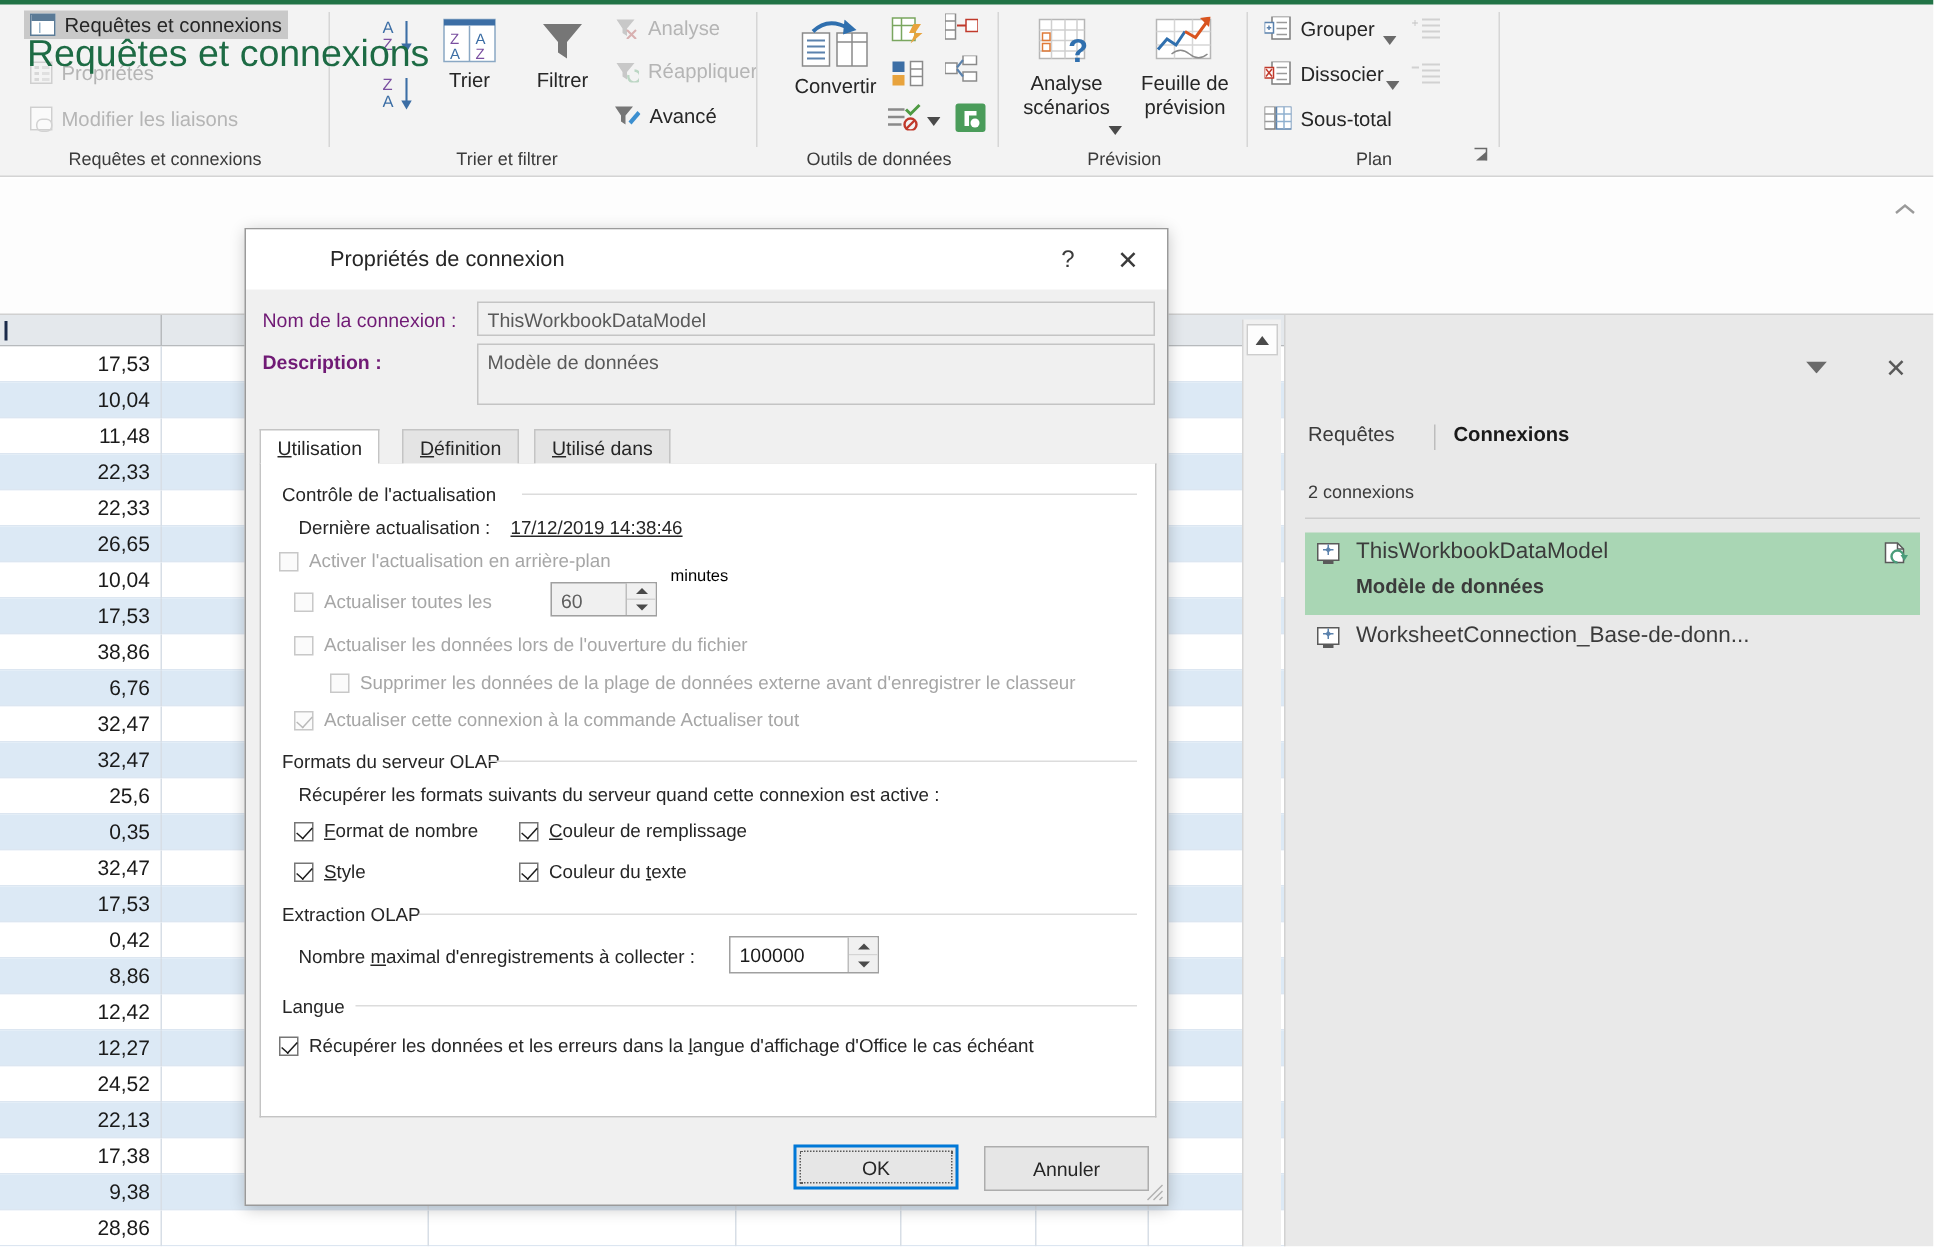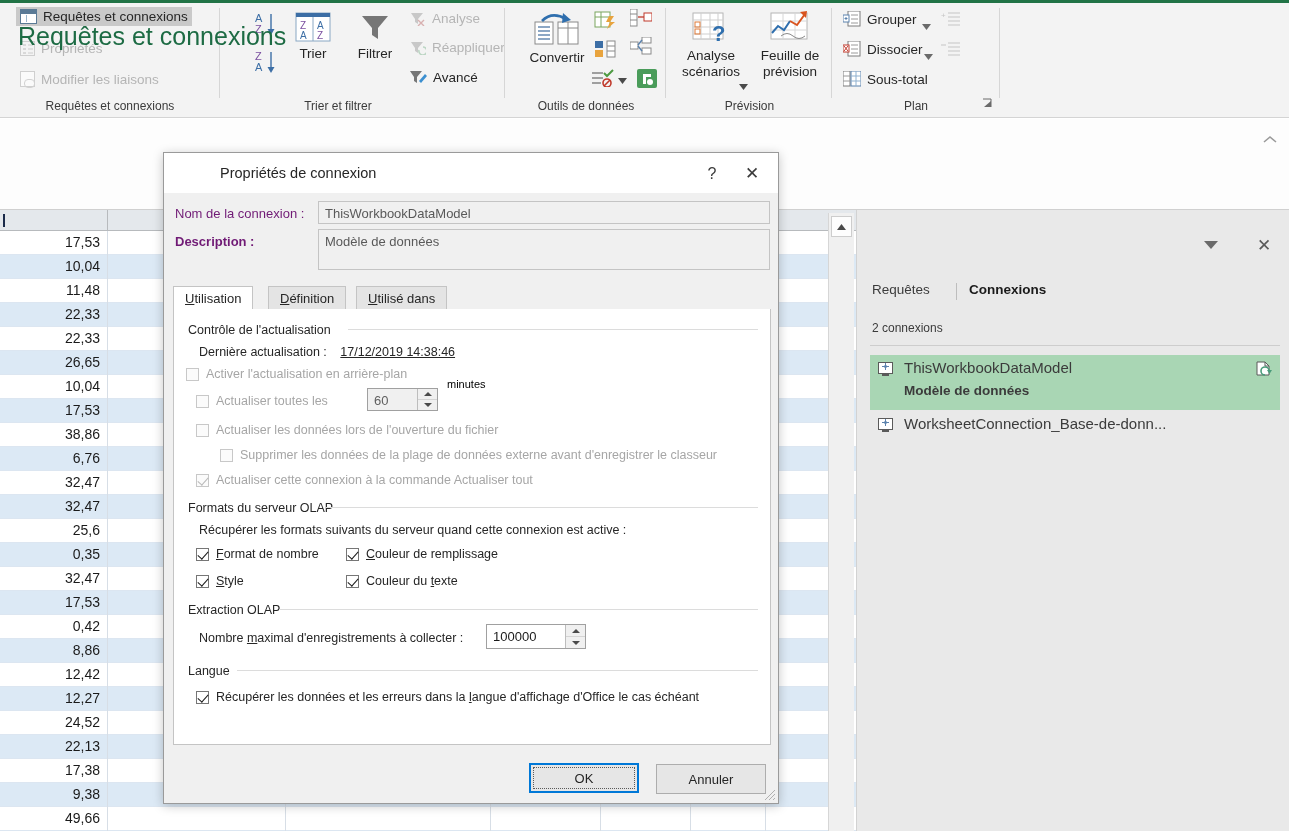--- a/index.html
+++ b/index.html
@@ -689,21 +689,21 @@
         <div class="grow alt" style="top: 573px;">
           <div class="gcell" style="left: 0px; width: 107px;">9,38</div>
           <div class="gvline" style="left: 107px; top: 0px; height: 24px;"></div>
           <div class="gvline" style="left: 285px; top: 0px; height: 24px;"></div>
           <div class="gvline" style="left: 490px; top: 0px; height: 24px;"></div>
           <div class="gvline" style="left: 600px; top: 0px; height: 24px;"></div>
           <div class="gvline" style="left: 690px; top: 0px; height: 24px;"></div>
           <div class="gvline" style="left: 765px; top: 0px; height: 24px;"></div>
         </div>
         <div class="grow white" style="top: 597px;">
-          <div class="gcell" style="left: 0px; width: 107px;">49,66</div>
+          <div class="gcell" style="left: 0px; width: 107px;">28,86</div>
           <div class="gvline" style="left: 107px; top: 0px; height: 24px;"></div>
           <div class="gvline" style="left: 285px; top: 0px; height: 24px;"></div>
           <div class="gvline" style="left: 490px; top: 0px; height: 24px;"></div>
           <div class="gvline" style="left: 600px; top: 0px; height: 24px;"></div>
           <div class="gvline" style="left: 690px; top: 0px; height: 24px;"></div>
           <div class="gvline" style="left: 765px; top: 0px; height: 24px;"></div>
         </div>
       </div>
   </div>
 
@@ -867,21 +867,21 @@
             </div>
           <div>
               <span class="tri-dn"></span>
             </div>
         </div>
       </div>
 
       <div class="fs-title" style="left:14px; top:355px;">Langue</div>
       <div class="fs-line" style="left:63px; top:361px; width:521px;"></div>
 
-      <div class="cbrow" style="left:22px; top:381px;">
+      <div class="cbrow" style="left:12px; top:381px;">
         <span class="cb on"></span>
         <span class="cbl"><span>Récupérer les données et les erreurs dans la </span><u>l</u><span>angue d'affichage d'Office le cas échéant</span></span>
       </div>
     </div>
 
     <div class="dbtn focus" style="left:365px; top:610px; width:110px;">
       <span class="inner">OK</span>
     </div>
     <div class="dbtn" style="left:492px; top:611px; width:110px;">Annuler</div>
 

